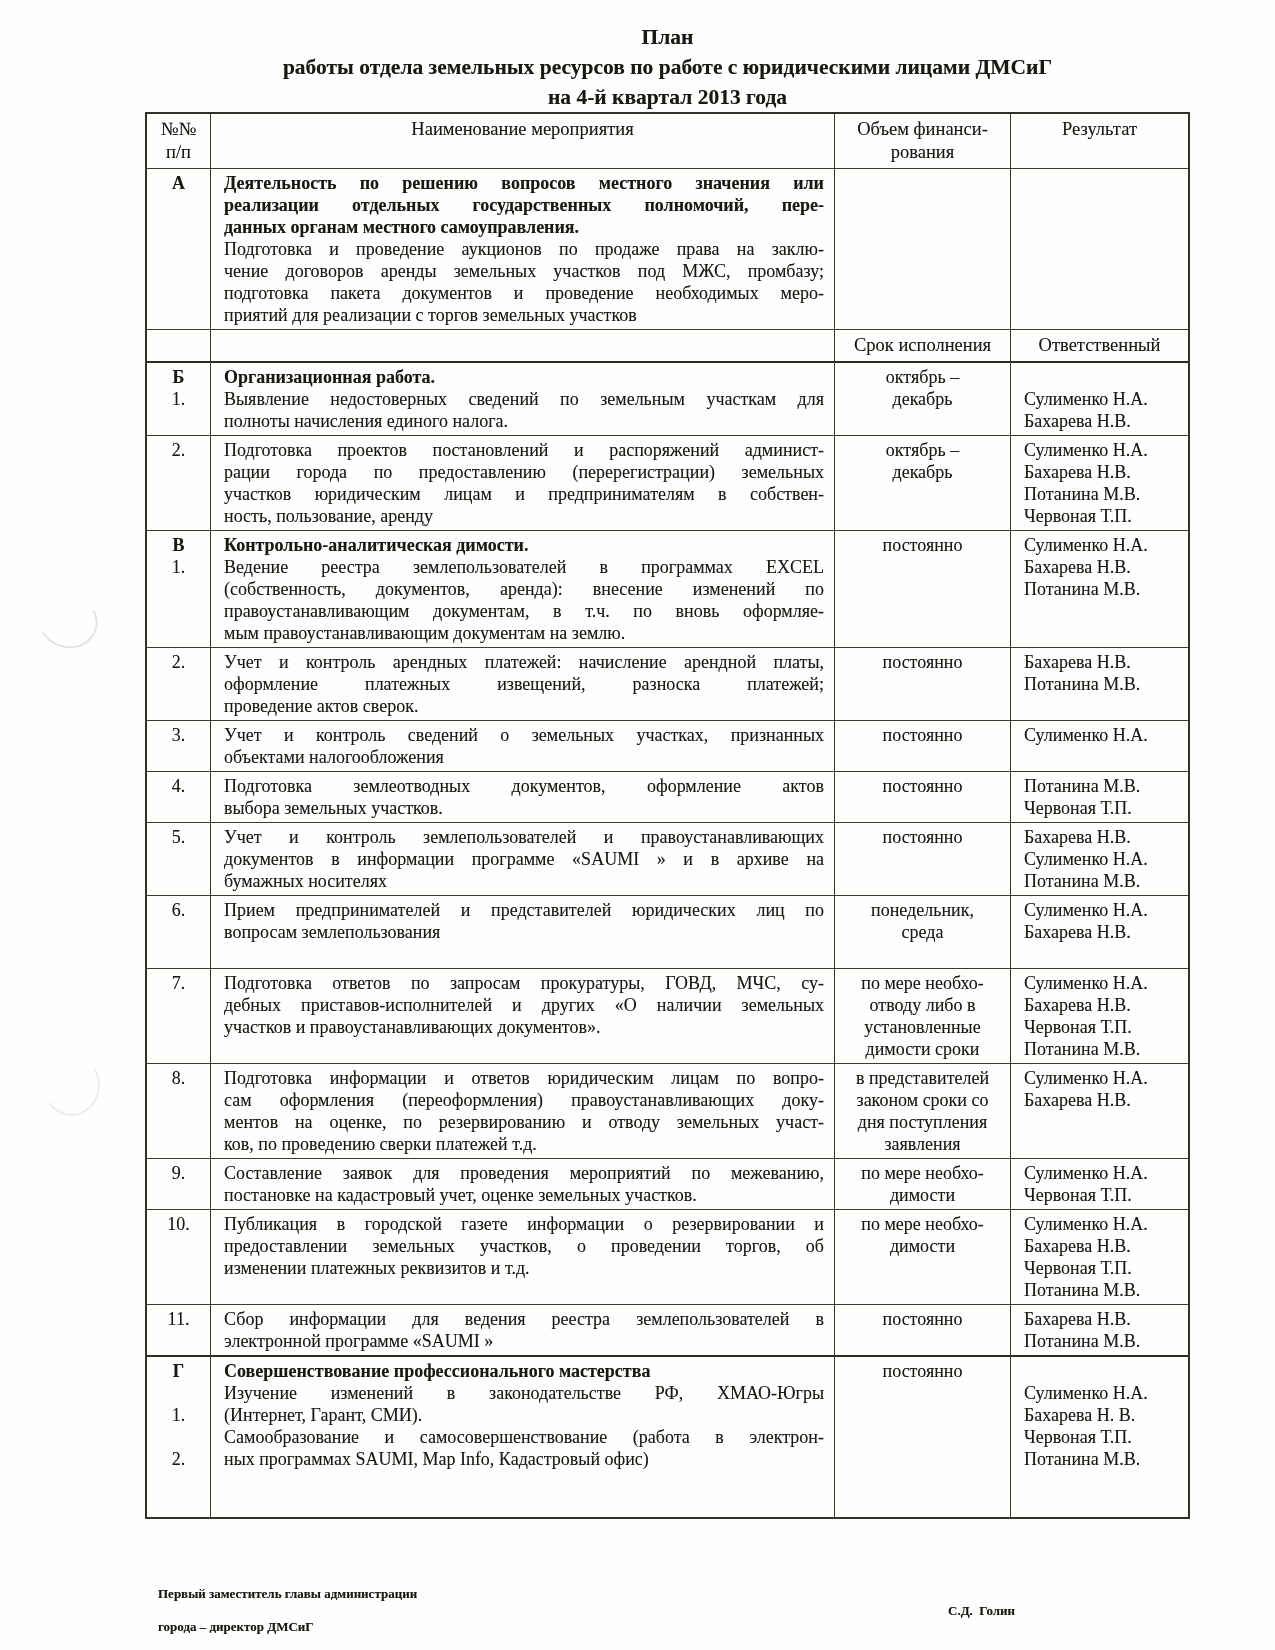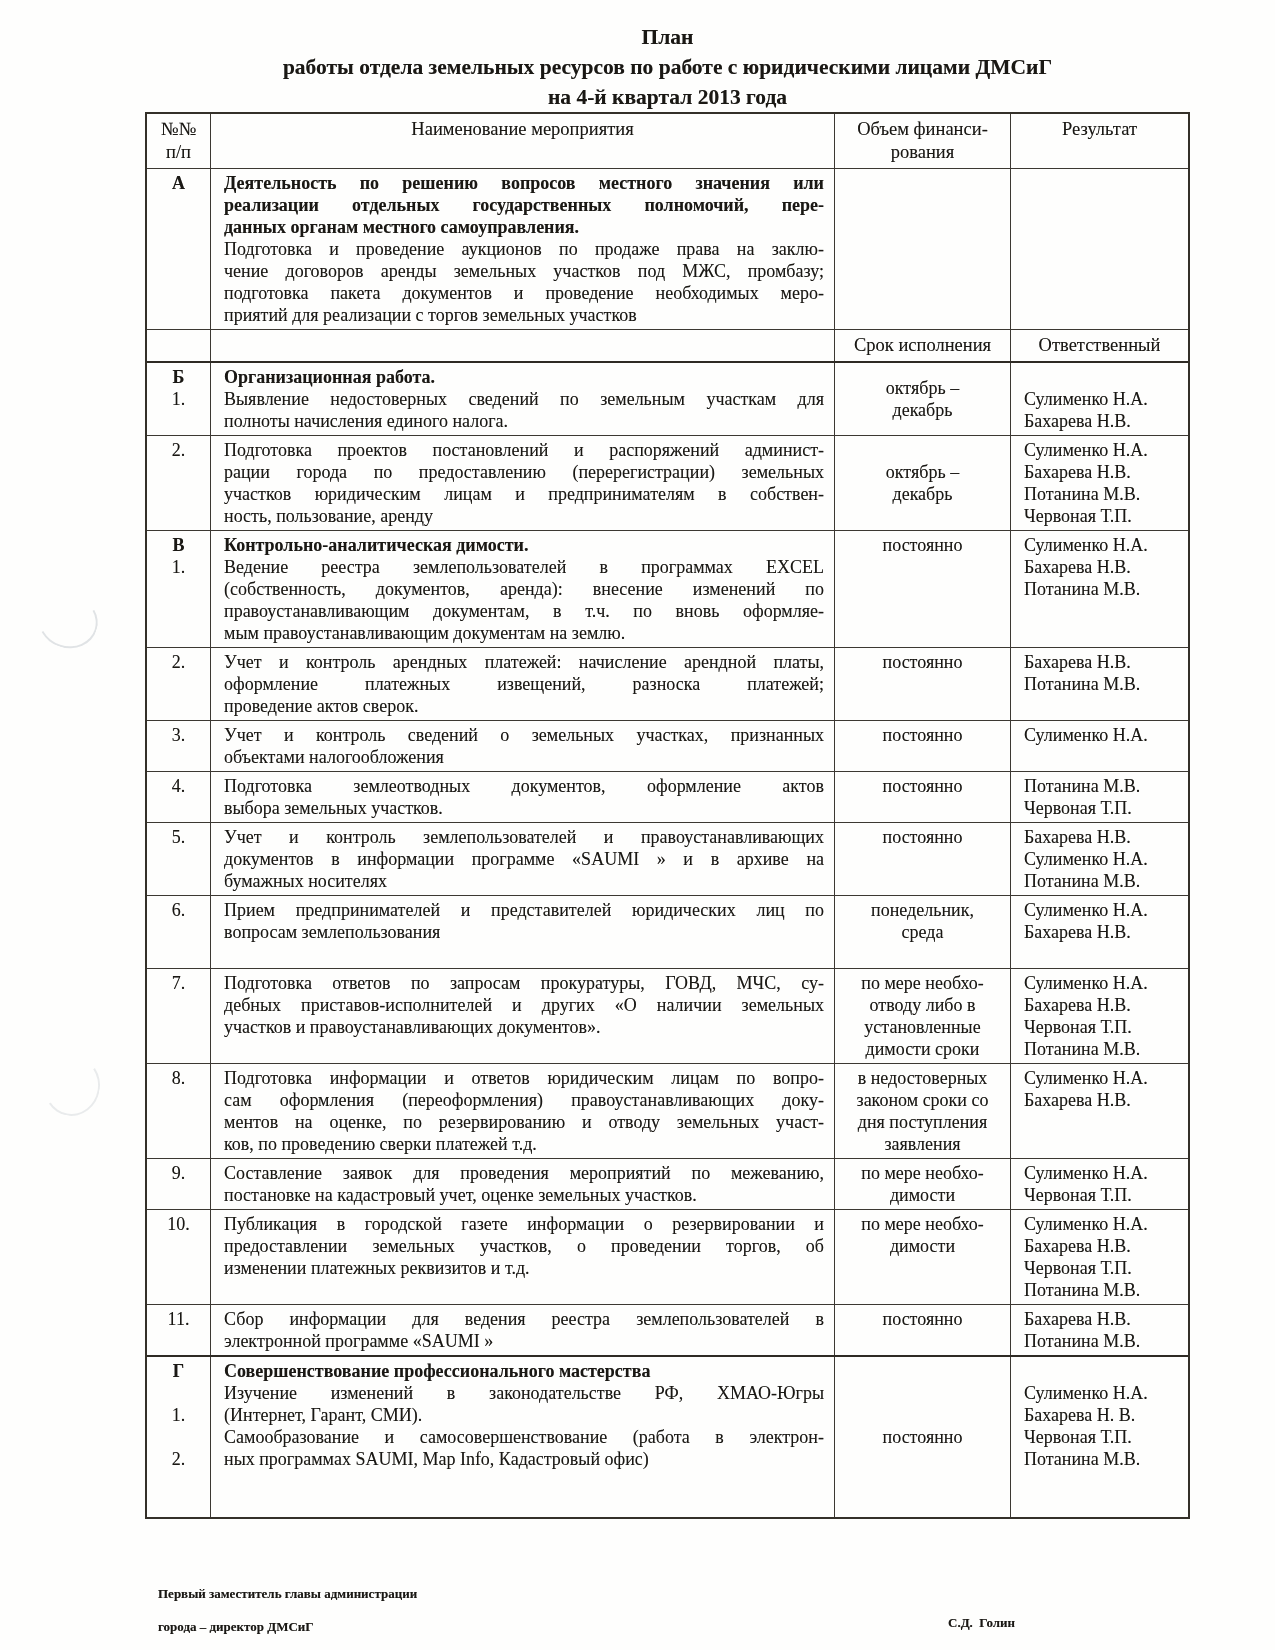--- a/index.html
+++ b/index.html
@@ -34,28 +34,28 @@
   .cell:last-child { border-right:none; }
   .cell.body { padding:3px 10px 3px 13px; }
   .cell.resp { padding:3px 4px 3px 13px; }
   .ln { min-height:22px; line-height:22px; font-size:18px; }
   .b { font-weight:bold; }
   .jl { text-align:justify; text-align-last:justify; }
   .ll { text-align:left; }
   .num { text-align:center; }
   .sched { display:flex; flex-direction:column; }
   .sched .ln { text-align:center; }
-  .sched.v-mid { justify-content:center; }
+  .sched.v-mid { justify-content:flex-start; }
   .header .ln, .subheader .ln { text-align:center; font-size:18.5px; line-height:23px; min-height:23px; }
   .header .cell, .subheader .cell { padding-top:4px; padding-bottom:4px; }
 
   .footer { position:relative; margin:58px 0 0 130px; width:1045px;
     font-weight:bold; font-size:13px; line-height:33px;
     text-shadow:0 0 .5px rgba(10,10,10,.4); }
-  .f-sign { position:absolute; left:790px; bottom:4px; white-space:pre; }
+  .f-sign { position:absolute; left:790px; bottom:16px; white-space:pre; }
 </style>
 </head>
 <body>
 
 <div class="sheet">
   <div class="scan-edge"></div>
   <div class="arc arc1"></div>
   <div class="arc arc2"></div>
 
   <div class="doc-title">
@@ -290,21 +290,21 @@
           <div class="cell num">
             <div class="ln">8.</div>
           </div>
           <div class="cell body">
             <div class="ln jl">Подготовка информации и ответов юридическим лицам по вопро-</div>
             <div class="ln jl">сам оформления (переоформления) правоустанавливающих доку-</div>
             <div class="ln jl">ментов на оценке, по резервированию и отводу земельных участ-</div>
             <div class="ln ll">ков, по проведению сверки платежей т.д.</div>
           </div>
           <div class="cell sched v-top">
-            <div class="ln">в недостоверных</div>
+            <div class="ln">в представителей</div>
             <div class="ln">законом сроки со</div>
             <div class="ln">дня поступления</div>
             <div class="ln">заявления</div>
           </div>
           <div class="cell resp">
             <div class="ln">Сулименко Н.А.</div>
             <div class="ln">Бахарева Н.В.</div>
           </div>
         </div>
         <div class="trow">

